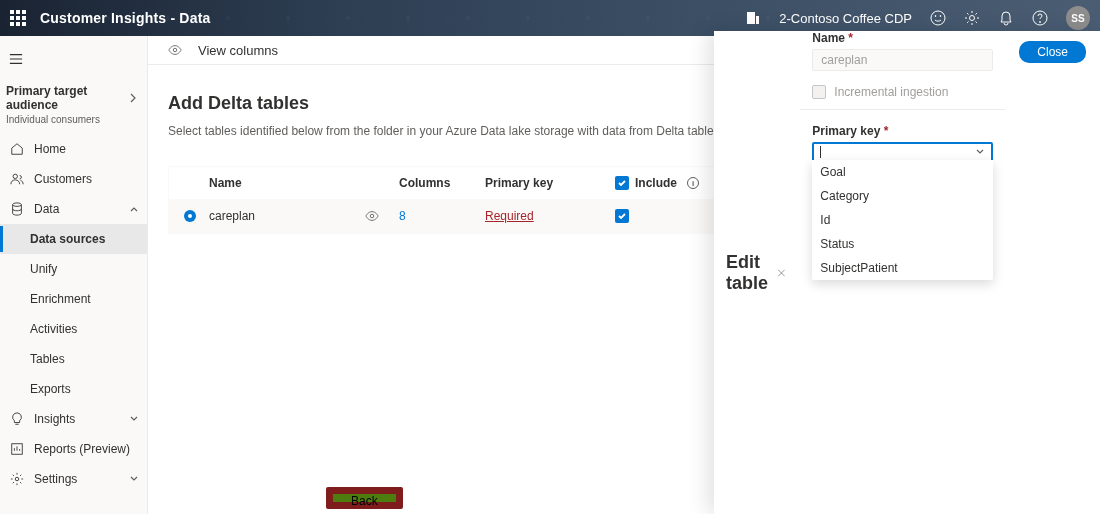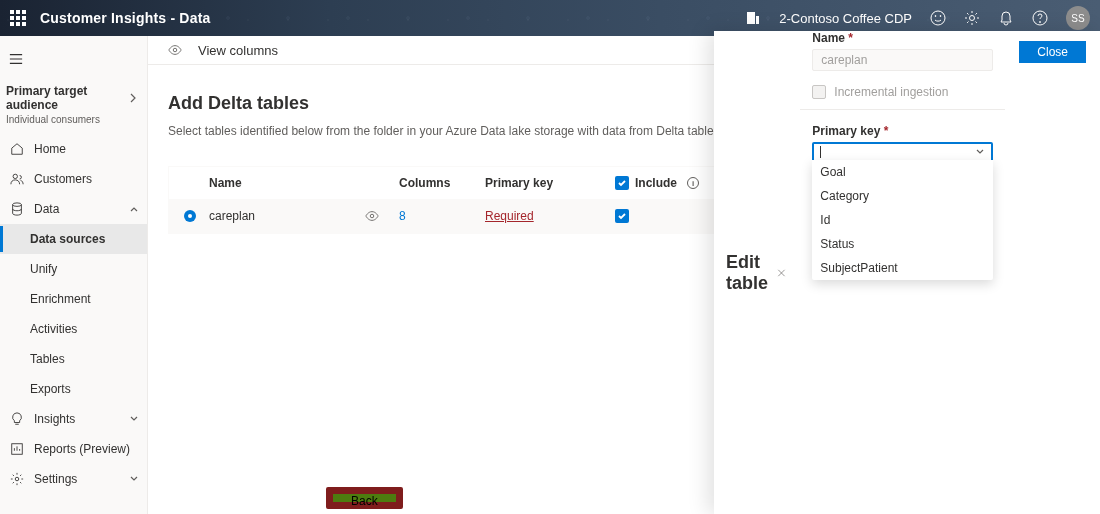--- a/index.html
+++ b/index.html
@@ -8,21 +8,21 @@
     
     .topbar { height: 31px; background: linear-gradient(90deg, #1a2332 0%, #2d3e52 30%, #3a4d63 60%, #4a5d73 100%); display: flex; align-items: center; padding: 18px 10px; color: #fff; position: relative; overflow: hidden; }
     .topbar::before { content: ""; position: absolute; inset: 0; background-image: radial-gradient(circle at 20% 50%, rgba(255,255,255,0.05) 1px, transparent 1px), radial-gradient(circle at 80% 30%, rgba(200,220,255,0.08) 2px, transparent 2px); background-size: 40px 40px, 60px 60px; opacity: 0.5; }
     .topbar > * { position: relative; z-index: 1; }
     .waffle { width: 16px; height: 16px; display: grid; grid-template-columns: repeat(3,1fr); grid-template-rows: repeat(3,1fr); gap: 1.5px; margin-right: 14px; cursor: pointer; }
     .waffle span { background: #fff; }
     .brand { font-size: 14px; font-weight: 600; letter-spacing: .2px; }
     .topbar-right { margin-left: auto; display: flex; align-items: center; gap: 18px; }
     .org { font-size: 13px; display: flex; align-items: center; gap: 18px; }
     .topicon { width: 16px; height: 16px; color: #fff; cursor: pointer; }
-    .avatar { width: 24px; height: 24px; border-radius: 50%; background: #8d8d8d; color: #fff; display: flex; align-items: center; justify-content: center; font-size: 10px; font-weight: 400; }
+    .avatar { width: 24px; height: 24px; border-radius: 50%; background: #8d8d8d; color: #fff; display: flex; align-items: center; justify-content: center; font-size: 10px; font-weight: 700; }
     
     
     .layout { display: flex; height: calc(514px - 31px); }
     
     
     .sidebar { width: 148px; background: #faf9f8; border-right: 1px solid #edebe9; display: flex; flex-direction: column; }
     .hamburger { height: 46px; display: flex; align-items: center; padding-left: 9px; cursor: pointer; }
     .hamburger svg { width: 14px; height: 14px; }
     .audience { padding: 2px 10px 8px 6px; position: relative; cursor: pointer; }
     .audience-label { font-size: 12px; font-weight: 600; line-height: 1.2; }
@@ -82,21 +82,21 @@
     .check-label { font-size: 12px; color: #a19f9d; }
     .divider { height: 1px; background: #edebe9; margin: 0 -12px 14px -12px; }
     .combobox { width: 100%; height: 20px; border: 2px solid #0078d4; border-radius: 2px; display: flex; align-items: center; padding: 0 6px; position: relative; cursor: text; }
     .combobox input { border: none; outline: none; flex: 1; font-size: 12px; }
     .combobox .chev { width: 10px; height: 10px; color: #605e5c; }
     .caret { position: absolute; left: 6px; top: 2px; bottom: 2px; width: 1px; background: #323130; animation: blink 1s infinite; }
     @keyframes blink { 50% { opacity: 0; } }
     .dropdown { position: absolute; top: 100%; left: -2px; right: -2px; background: #fff; box-shadow: 0 4px 12px rgba(0,0,0,0.15); border-radius: 0 0 2px 2px; z-index: 5; }
     .dropdown-item { height: 24px; display: flex; align-items: center; padding: 0 8px; font-size: 12px; cursor: pointer; }
     .panel-footer { padding: 10px 14px; display: flex; justify-content: flex-end; }
-    .btn-primary { height: 22px; padding: 0 18px; background: #0078d4; color: #fff; border: none; border-radius: 0; font-size: 12px; cursor: pointer; }
+    .btn-primary { height: 22px; padding: 0 18px; background: #0078d4; color: #fff; border: none; border-radius: 10px; font-size: 12px; cursor: pointer; }
   </style>
 </head>
 <body>
 
 <div class="topbar">
   <div class="waffle">
     <span></span>
       <span></span>
       <span></span>
       <span></span>

